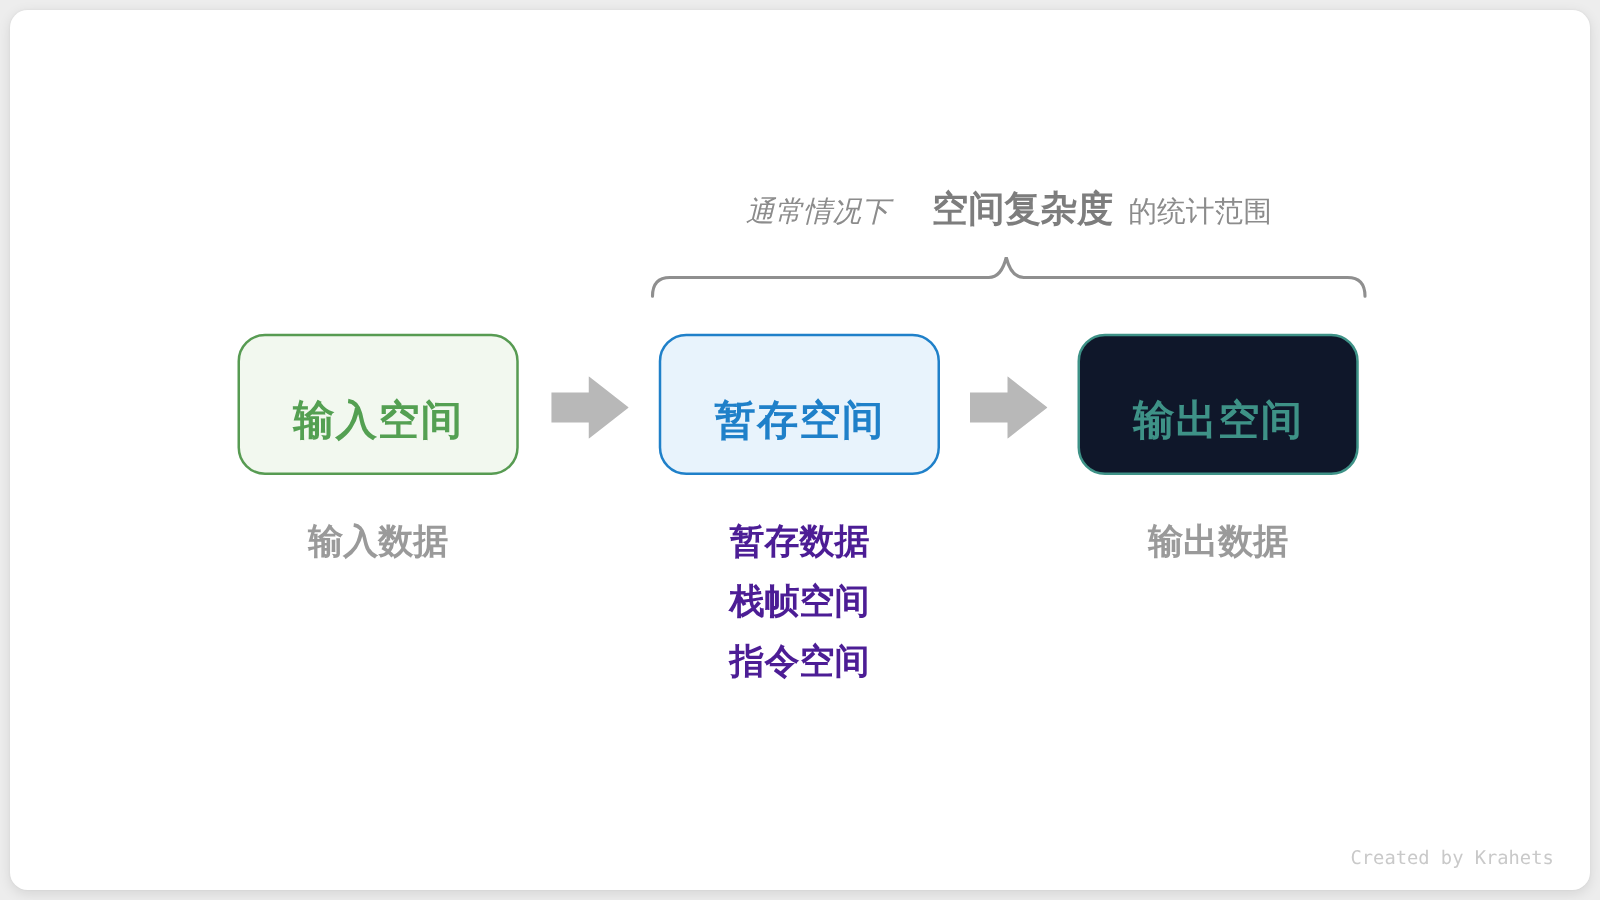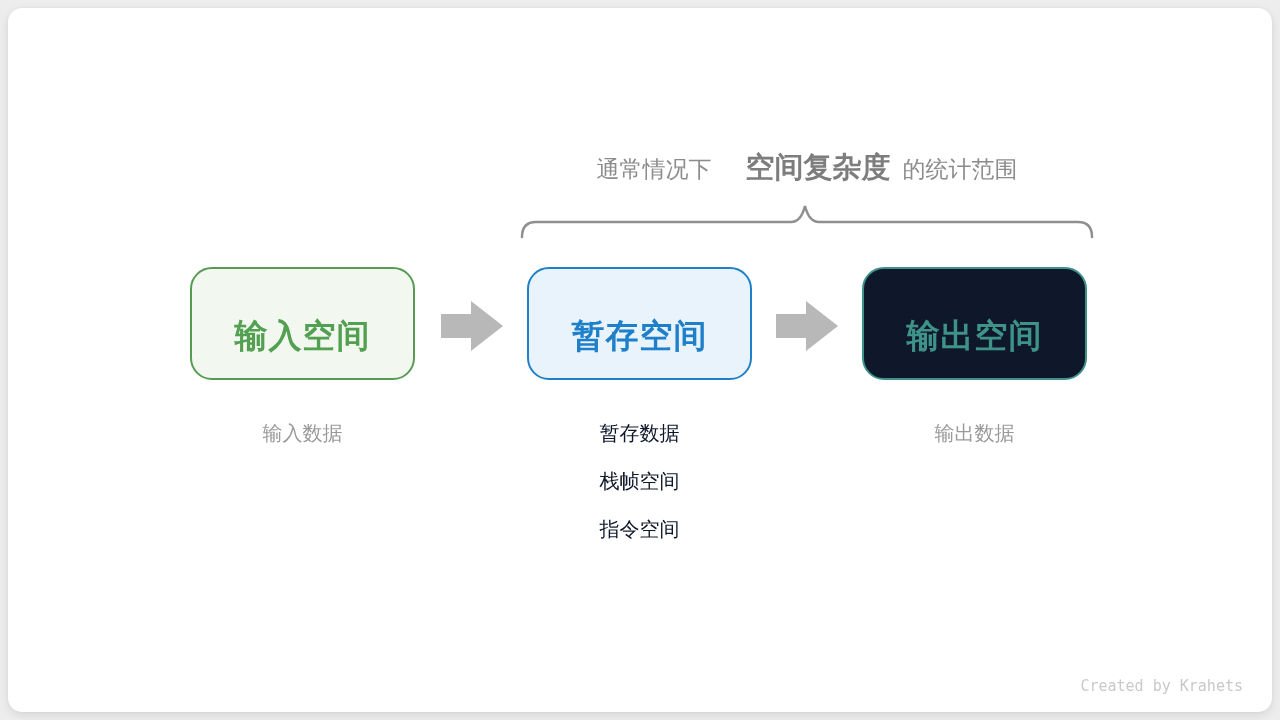--- a/index.html
+++ b/index.html
@@ -69,40 +69,41 @@
   .notes-col {
     position: absolute;
     top: 409px;
     width: 225px;
     text-align: center;
   }
   .notes-input  { left: 190px; }
   .notes-temp   { left: 527px; }
   .notes-output { left: 862px; }
   .note-line {
-    font-size: 20px;
+    font-size: 28px;
     line-height: 48px;
     white-space: nowrap;
+    font-weight: bold;
   }
   .credit {
     position: absolute;
     top: 677px;
     right: 37px;
     font-family: "DejaVu Sans Mono", "Liberation Mono", monospace;
     font-size: 15px;
     white-space: nowrap;
   }
 </style>
 </head>
 <body>
 
 <div class="card"></div>
 
 <div class="annotation">
-  <span class="normal" style="color: rgb(140, 140, 140);">通常情况下</span><span class="highlight" style="color: rgb(125, 125, 125); margin-left: 34px;">空间复杂度</span><span class="normal" style="color: rgb(140, 140, 140);">的统计范围</span>
+  <span class="normal" style="color: rgb(140, 140, 140); font-style: italic;">通常情况下</span><span class="highlight" style="color: rgb(125, 125, 125); margin-left: 34px;">空间复杂度</span><span class="normal" style="color: rgb(140, 140, 140);">的统计范围</span>
 </div>
 
 <svg class="brace-svg" viewBox="0 0 582 42" aria-hidden="true">
   <path d="M 6 37 Q 6 22 20 22 L 275 22 Q 285 22 289 6 Q 293 22 303 22 L 562 22 Q 576 22 576 37" fill="none" stroke-width="2.5" stroke-linecap="round" stroke="#8f8f8f"></path>
 </svg>
 
 <div class="box box-input" style="border-color: rgb(87, 155, 82); background-color: rgb(242, 248, 239); color: rgb(84, 160, 82);">
   <span class="box-label">输入空间</span>
 </div>
 
@@ -119,21 +120,21 @@
 </svg>
 
 <div class="box box-output" style="border-color: rgb(62, 146, 135); background-color: #0f172a; color: rgb(62, 146, 135);">
   <span class="box-label">输出空间</span>
 </div>
 
 <div class="notes-col notes-input" style="color: rgb(154, 154, 154);">
   <div class="note-line">输入数据</div>
 </div>
 
-<div class="notes-col notes-temp" style="color: #0f172a;">
+<div class="notes-col notes-temp" style="color: #4c1d95;">
   <div class="note-line">暂存数据</div>
   <div class="note-line">栈帧空间</div>
   <div class="note-line">指令空间</div>
 </div>
 
 <div class="notes-col notes-output" style="color: rgb(154, 154, 154);">
   <div class="note-line">输出数据</div>
 </div>
 
 <div class="credit" style="color: rgb(201, 201, 201);">Created by Krahets</div>

